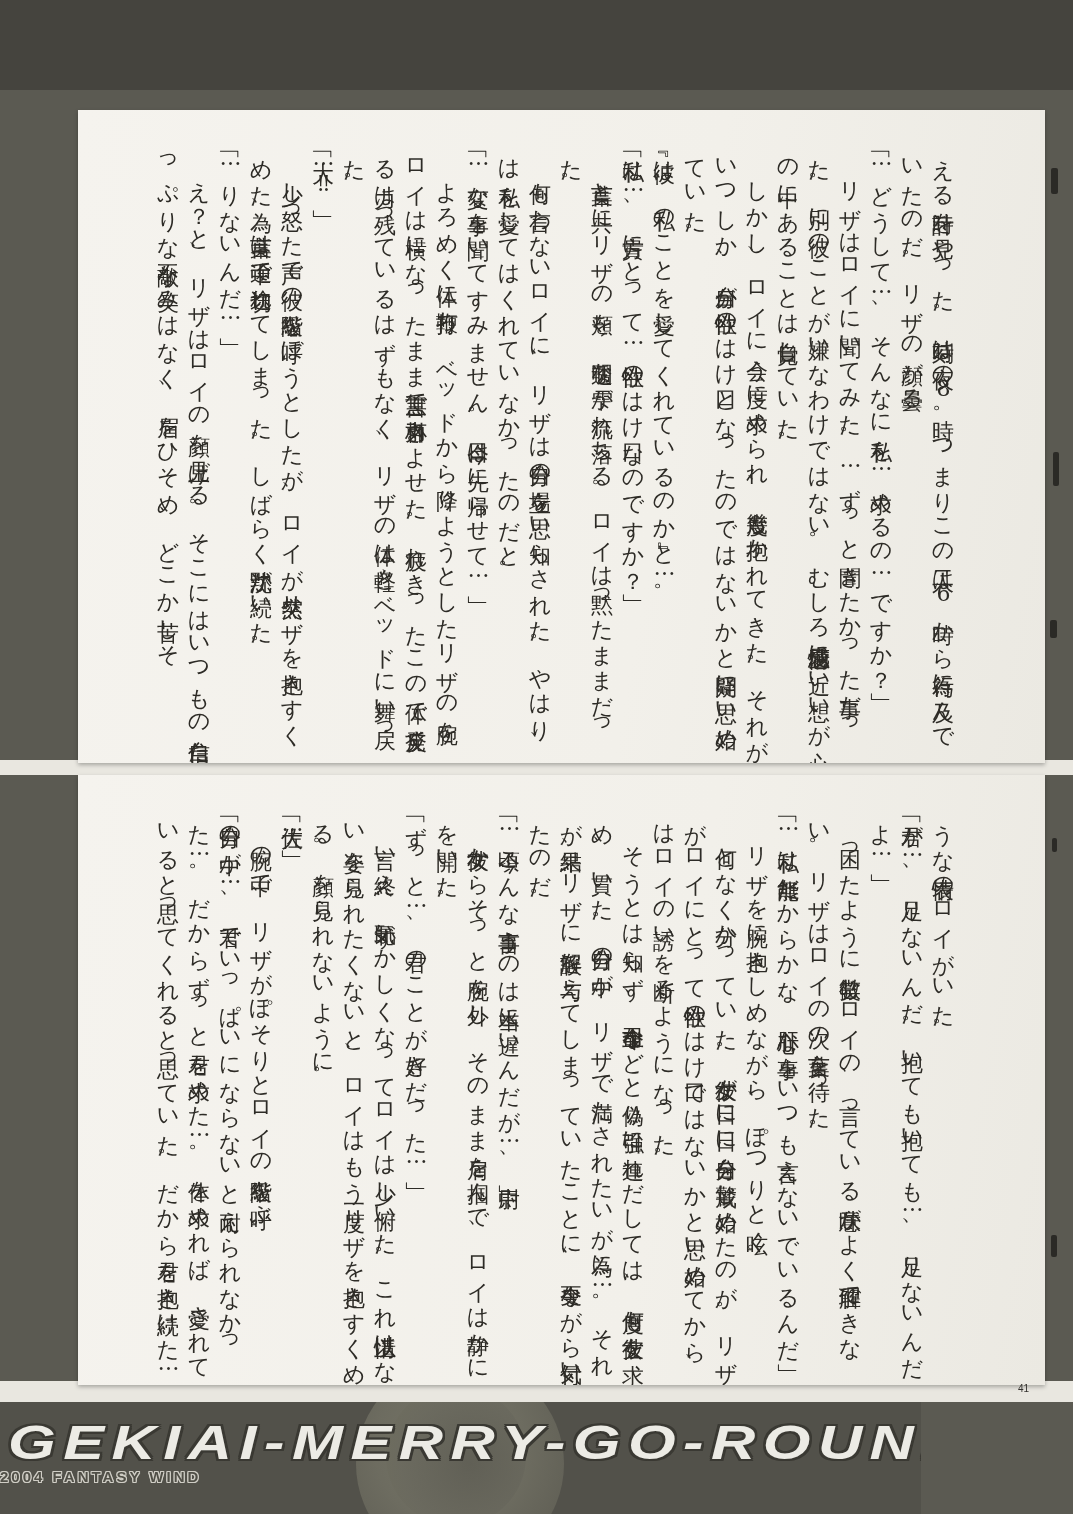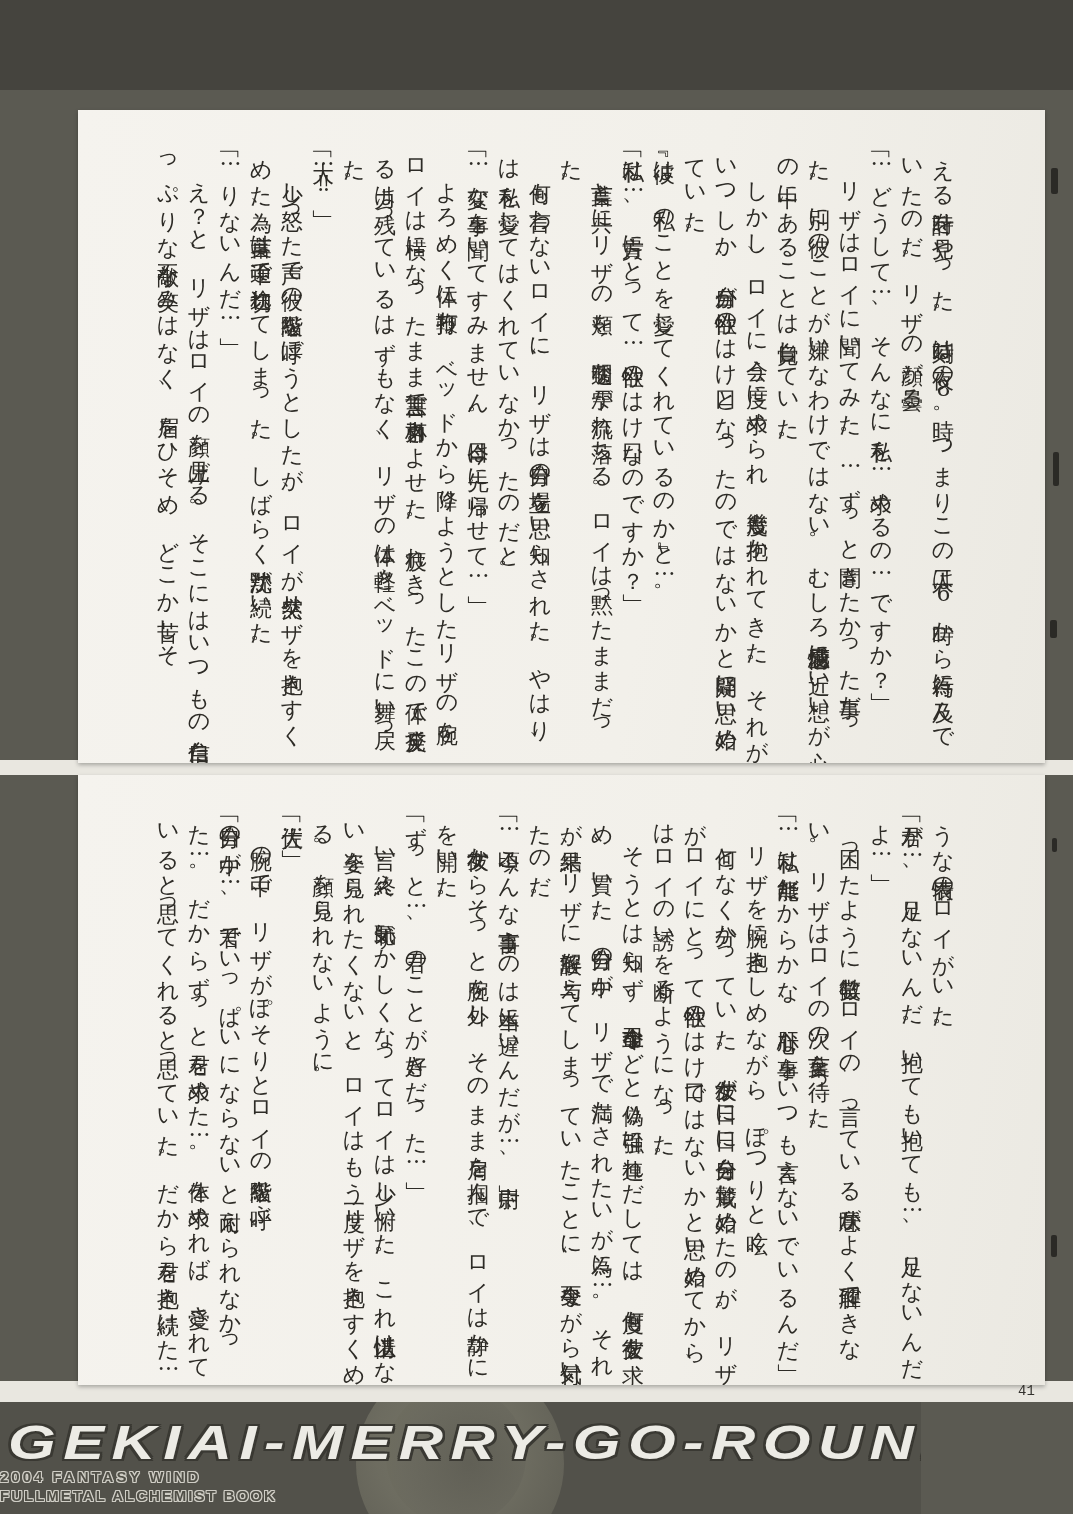--- a/index.html
+++ b/index.html
@@ -37,22 +37,22 @@
     line-height:31px;
     letter-spacing:0.6px;
     color:#2d2b26;
     line-break:strict;
     overflow:hidden;
   }
   .vtext p{margin:0;padding:0;}
   
   .page-number{
     position:absolute;left:1018px;top:1383px;
-    font-size:14px;color:#33312d;
-    font-family:Liberation Mono, monospace;
+    font-size:10px;color:#33312d;
+    font-family:Liberation Sans, sans-serif;
   }
   
   .footer{
     position:absolute;left:0;top:1402px;width:921px;height:112px;
     background:#52514a;overflow:hidden;
   }
   .emblem{
     position:absolute;left:356px;top:-42px;width:208px;height:208px;
     border-radius:50%;
     background:radial-gradient(circle at 45% 42%,#767567 0%,#6d6c60 45%,#605f55 80%,#585750 100%);
@@ -150,14 +150,13 @@
 <div class="scan-mark m3"></div>
 <div class="scan-mark m4"></div>
 <div class="scan-mark m5"></div>
 
 <div class="footer">
   <div class="emblem">
     <div class="emblem-inner"></div>
   </div>
   <div class="footer-title">GEKIAI-MERRY-GO-ROUND</div>
   <div class="footer-sub footer-sub1">2004 FANTASY WIND</div>
-  <div class="footer-sub footer-sub2">FULLMETAL ALCHEMIST BOOK</div>
 </div>
 
 </body></html>

